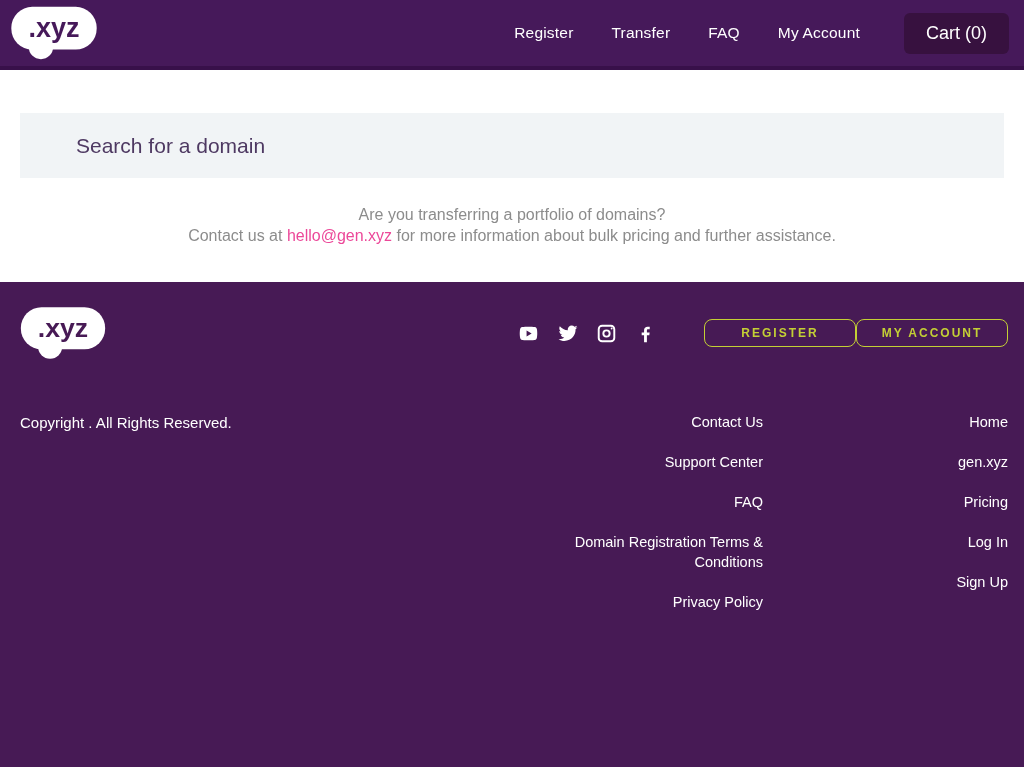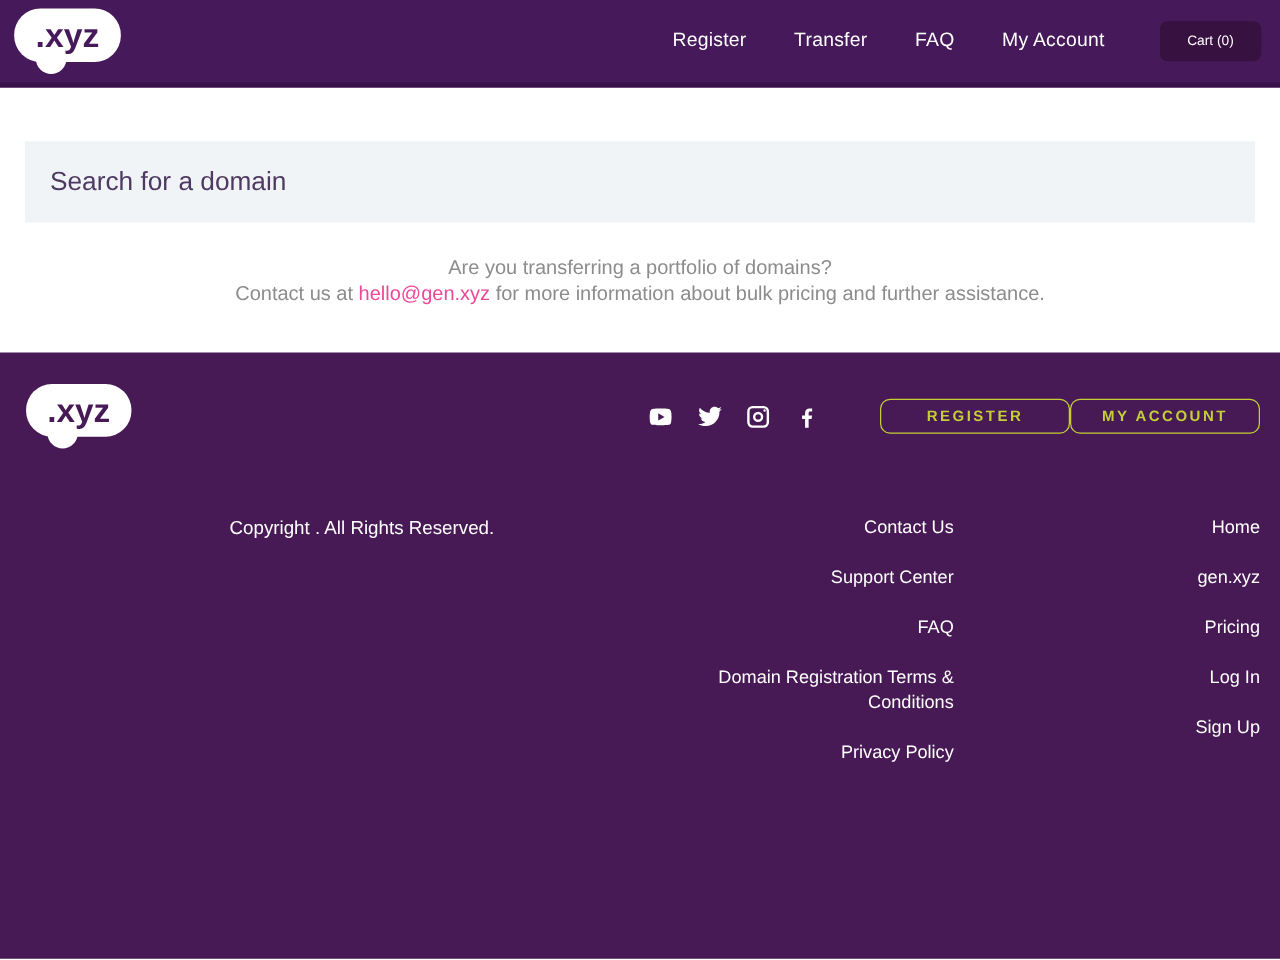--- a/index.html
+++ b/index.html
@@ -30,33 +30,34 @@
     text-decoration:none;
     cursor:pointer;
     letter-spacing:0.2px;
   }
   .cart-button {
     margin-left:44px;
     background:#37113f;
     color:#ffffff;
     border:none;
     border-radius:6px;
-    font-size:11px;
+    font-size:18px;
     font-family:"Liberation Sans", sans-serif;
     padding:10px 22px;
     cursor:pointer;
   }
 
   
   .search-box {
     margin:43px 20px 0 20px;
     height:65px;
     background:#f1f4f6;
     display:flex;
     align-items:center;
+    padding-left:36px;
   }
   .search-input {
     width:100%;
     height:100%;
     background:transparent;
     border:none;
     outline:none;
     padding:0 20px;
     font-size:21px;
     font-family:"Liberation Sans", sans-serif;
@@ -94,21 +95,21 @@
     border-radius:8px;
     color:#c3cf35;
     font-size:12px;
     font-weight:bold;
     letter-spacing:2px;
     font-family:"Liberation Sans", sans-serif;
     cursor:pointer;
   }
 
   .footer-main { display:flex; margin-top:52px; }
-  .copyright { flex:1; color:#ffffff; font-size:15px; padding-top:2px;text-align:center; }
+  .copyright { flex:1; color:#ffffff; font-size:15px; padding-top:2px; }
   .footer-col { list-style:none; text-align:right; }
   .footer-col.col1 { width:204px; }
   .footer-col.col2 { width:245px; }
   .footer-col li { margin-bottom:20px; line-height:20px; }
   .footer-link {
     color:#ffffff;
     font-size:14.5px;
     text-decoration:none;
     cursor:pointer;
   }

